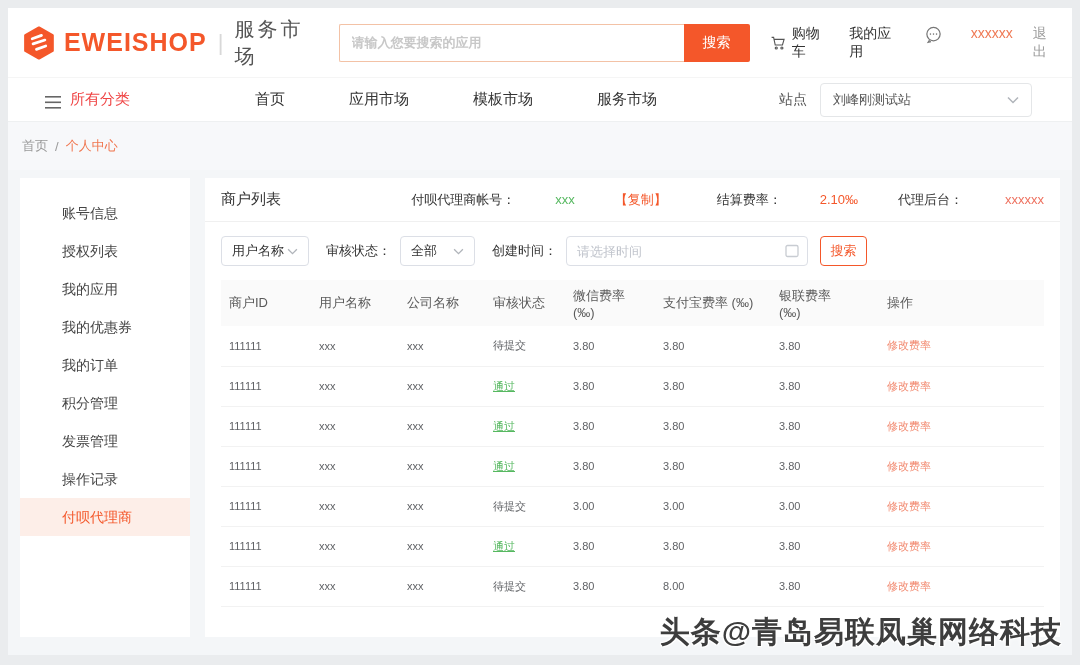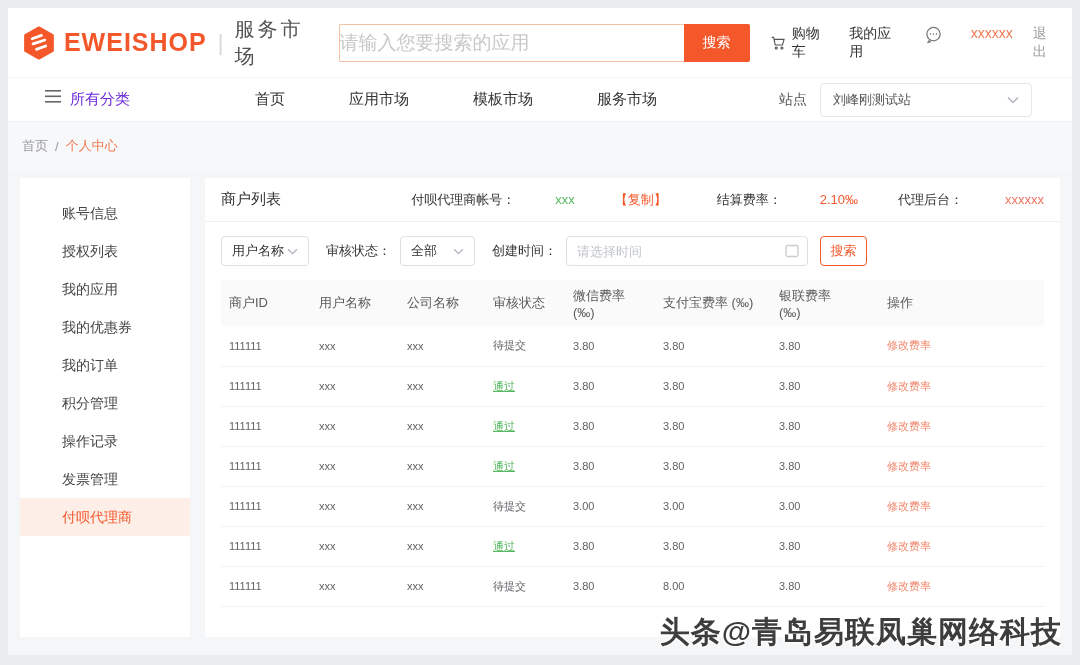--- a/index.html
+++ b/index.html
@@ -12,35 +12,35 @@
   
   .top-header { height:70px; display:flex; align-items:center;
     padding:0 14px; border-bottom:1px solid #f5f5f5; flex:0 0 auto; }
   .logo { display:flex; align-items:center; cursor:pointer; }
   .logo-icon { width:38px; height:38px; margin-right:8px; }
   .logo-text { font-size:25px; font-weight:bold; color:#f4572a; letter-spacing:1px; }
   .logo-divider { color:#d8d8d8; font-size:22px; font-weight:300; margin:0 11px; }
   .logo-sub { font-size:20px; color:#555; letter-spacing:3px; }
   .search-group { display:flex; margin-left:22px; }
   .search-input { width:345px; height:38px; border:1px solid #f3c2a6; border-right:none;
-    border-radius:2px 0 0 2px; padding:0 0; font-size:19px; color:#333; outline:none; }
+    border-radius:2px 0 0 2px; padding:0 12px; font-size:13px; color:#333; outline:none;font-weight:bold; }
   .search-input::placeholder { color:#c8c8c8; }
   .search-btn { width:66px; height:38px; background:#f4572a; color:#fff; border:none;
     border-radius:0 2px 2px 0; font-size:14px; cursor:pointer; }
   .header-right { margin-left:auto; display:flex; align-items:flex-start; }
   .hr-item { display:flex; align-items:center; font-size:14px; color:#333;
     margin-left:20px; cursor:pointer; }
   .hr-item svg { margin-right:6px; }
   .username { color:#ef7a55; margin-left:22px; font-size:14px; cursor:pointer; }
   .logout { color:#9a9a9a; margin-left:20px; font-size:14px; cursor:pointer; }
 
   
   .nav-bar { height:44px; display:flex; align-items:center; padding:0 40px 0 37px;
     border-bottom:1px solid #eef0f1; flex:0 0 auto; }
-  .all-cats { display:flex; align-items:flex-start; font-size:15px; color:#6d28d9; cursor:pointer; }
+  .all-cats { display:flex; align-items:flex-end; font-size:15px; color:#ef4444; cursor:pointer; }
   .all-cats svg { margin-right:9px; }
   .nav-items { display:flex; margin-left:125px; gap:64px; }
   .nav-item { font-size:15px; color:#333; cursor:pointer; }
   .nav-right { margin-left:auto; display:flex; align-items:center; }
   .site-label { font-size:14px; color:#555; margin-right:13px; }
   .site-select { width:212px; height:34px; border:1px solid #e4e6e8; border-radius:4px;
     display:flex; align-items:center; padding:0 12px; font-size:13px; color:#555;
     cursor:pointer; background:#fff; }
   .site-select .chev { margin-left:auto; }
 
@@ -193,22 +193,22 @@
 
   <div class="content">
 
     <div class="sidebar" id="sidebar-items">
         <div class="side-item">账号信息</div>
         <div class="side-item">授权列表</div>
         <div class="side-item">我的应用</div>
         <div class="side-item">我的优惠券</div>
         <div class="side-item">我的订单</div>
         <div class="side-item">积分管理</div>
+        <div class="side-item">发票管理</div>
         <div class="side-item">操作记录</div>
-        <div class="side-item">发票管理</div>
         <div class="side-item active">付呗代理商</div>
       </div>
 
     <div class="main-panel">
       <div class="panel-header">
         <span class="panel-title">商户列表</span>
         <div class="panel-info">
           <span>付呗代理商帐号：</span>
           <span class="pi-green">xxx</span>
           <span class="pi-copy">【复制】</span>

